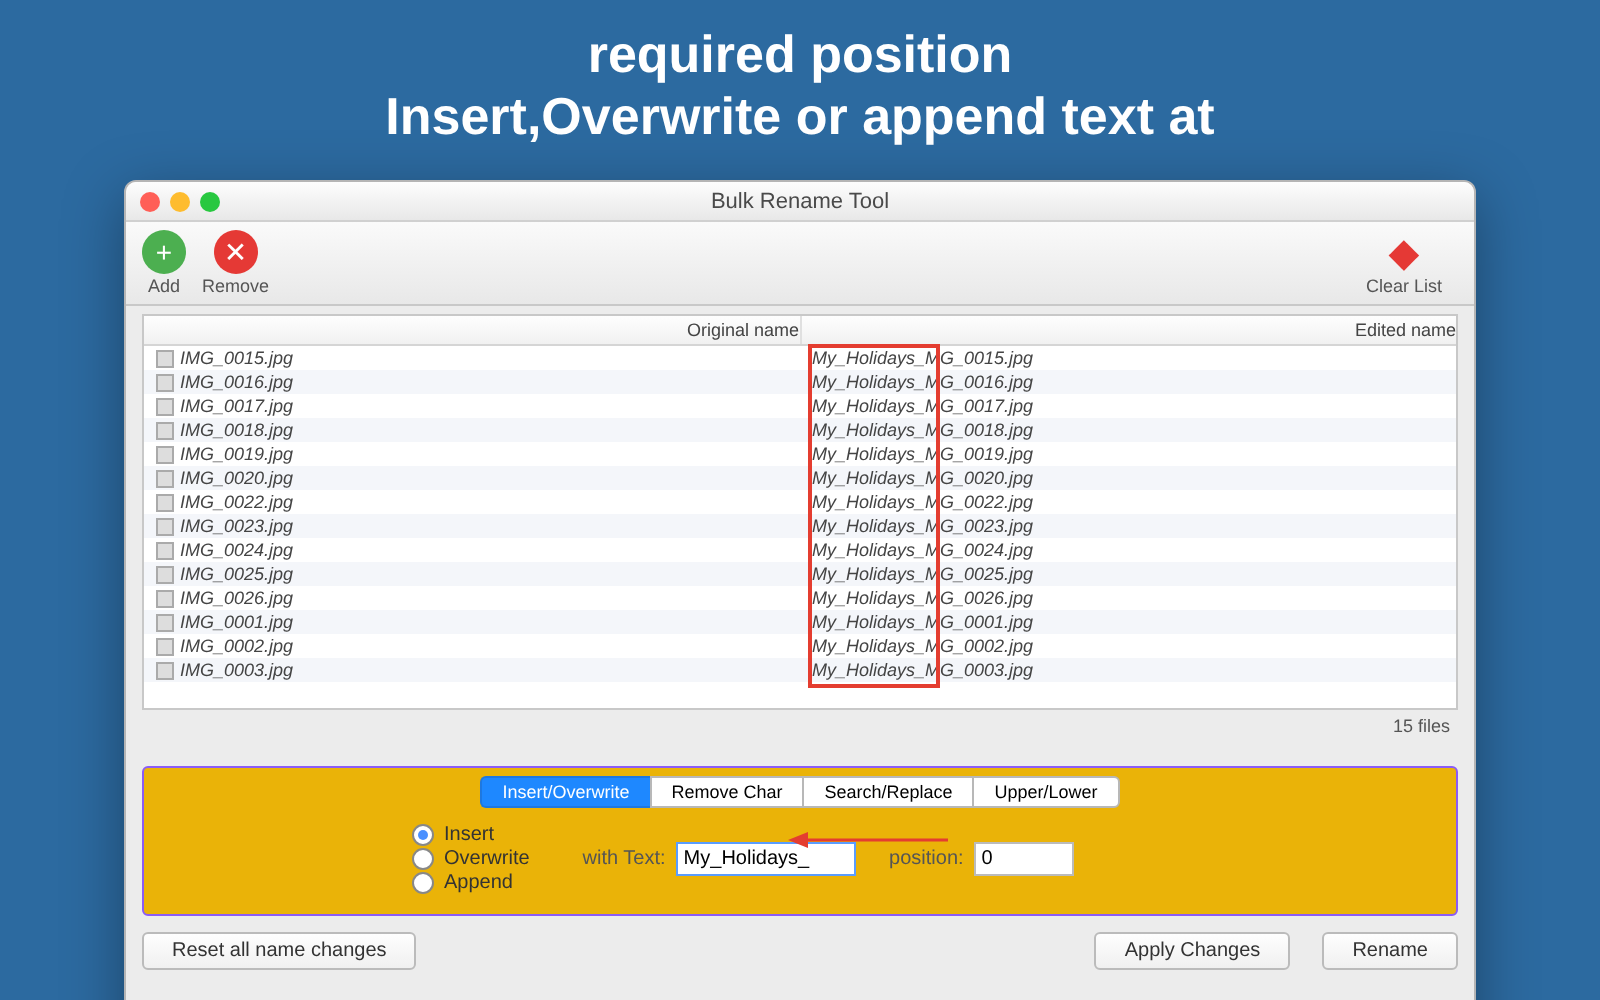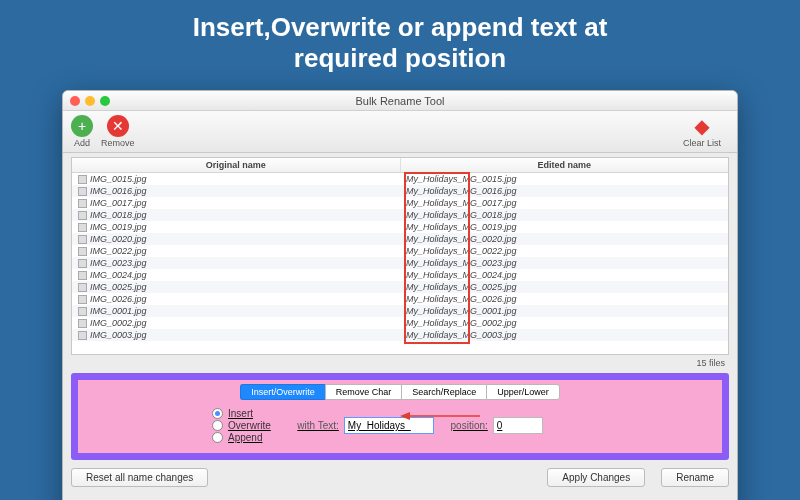--- a/index.html
+++ b/index.html
@@ -66,43 +66,43 @@
   overflow: hidden;
 }
 .thead {
   display: flex;
   height: 15px;
   background: linear-gradient(#fefefe, #f1f1f1);
   border-bottom: 1px solid #d5d5d5;
   font-size: 9px;
   color: #444;
 }
-.thead div { flex: 1; text-align: center; border-right: 1px solid #e0e0e0; line-height: 15px; font-weight: bold; }
+.thead div { flex: 1; text-align: right; border-right: 1px solid #e0e0e0; line-height: 15px; }
 .thead div:last-child { border-right: none; }
 .tbody { }
 .row { display: flex; height: 12px; font-size: 9px; color: #444; }
 .row:nth-child(even) { background: #f4f6fa; }
 .cell { flex: 1; padding-left: 6px; line-height: 12px; display: flex; align-items: center; font-style: italic; }
 .fileico { width: 9px; height: 9px; background: #ddd; border: 1px solid #aaa; margin-right: 3px; flex-shrink: 0; }
 .highlight-box {
   position: absolute;
   border: 2px solid #e43d30;
   pointer-events: none;
 }
 .footerBar {
   display: flex;
   justify-content: flex-end;
   padding: 3px 12px;
   font-size: 9px;
   color: #555;
 }
 .ctrlPanel {
-  margin: 2px 8px 0;
-  background: #f9a8d4;
-  border: 7px solid #8b5cf6;
+  margin: 12px 8px 0;
+  background: #eab308;
+  border: 1px solid #8b5cf6;
   border-radius: 3px;
   padding: 4px;
   position: relative;
 }
 .segTabs {
   display: flex;
   justify-content: center;
   margin-bottom: 6px;
 }
 .seg {
@@ -112,21 +112,20 @@
   border: 1px solid #b8b8b8;
   border-right: none;
   cursor: pointer;
 }
 .seg:first-child { border-radius: 3px 0 0 3px; }
 .seg:last-child { border-right: 1px solid #b8b8b8; border-radius: 0 3px 3px 0; }
 .seg.active { background: #1e88ff; color: #fff; border-color: #1e78e0; }
 .ctrlBody {
   display: flex;
   padding: 2px 0 6px;
-  text-decoration: underline;
 }
 .radioGroup { margin-left: 130px; display: flex; flex-direction: column; gap: 1px; }
 .radioRow { display: flex; align-items: center; font-size: 10px; color: #333; cursor: pointer; }
 .radio {
   width: 11px; height: 11px; border-radius: 50%;
   border: 1px solid #888; background: #fff; margin-right: 5px;
   display: flex; align-items: center; justify-content: center;
 }
 .radio.checked::after { content: ""; width: 5px; height: 5px; border-radius: 50%; background: #4a90ff; }
 .fieldCol { margin-left: 20px; display: flex; flex-direction: row; gap: 6px; }
@@ -164,22 +163,22 @@
   border: 1px solid #bbb;
   border-radius: 3px;
   cursor: pointer;
   color: #333;
 }
 </style>
 </head>
 <body>
 
 <div class="hero">
+  <div>required position</div>
   <div>Insert,Overwrite or append text at</div>
-  <div>required position</div>
 </div>
 
 <div class="window">
 
   <div class="titlebar">
     <div class="traffic">
       <div class="dot r"></div>
       <div class="dot y"></div>
       <div class="dot g"></div>
     </div>

